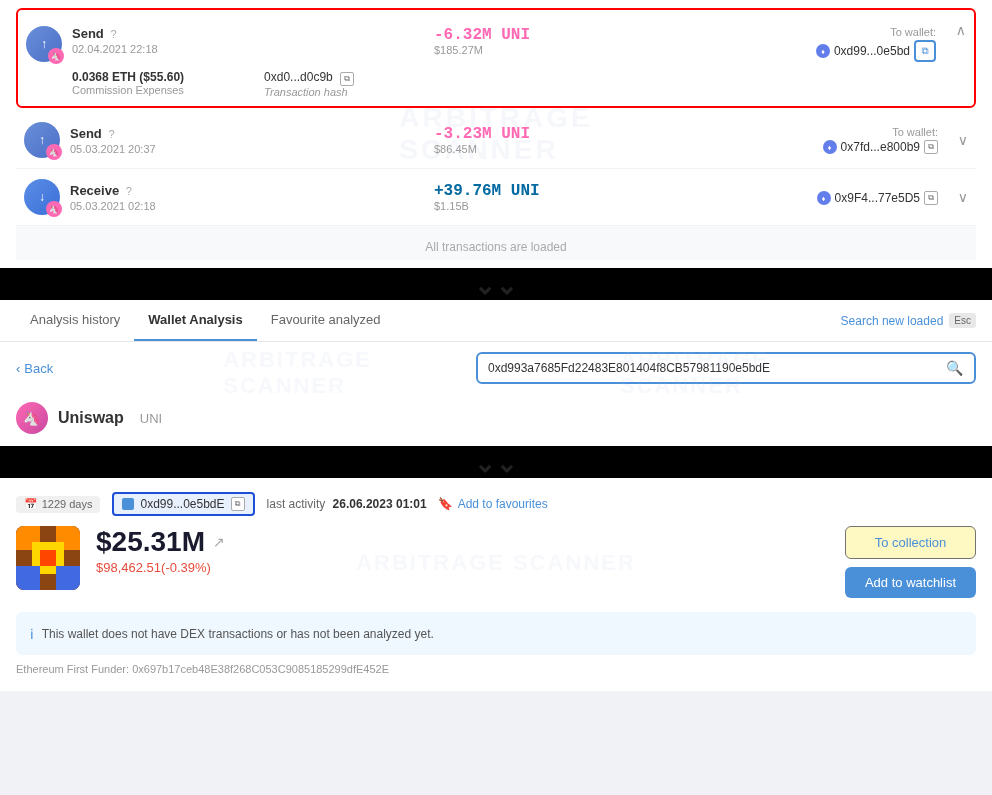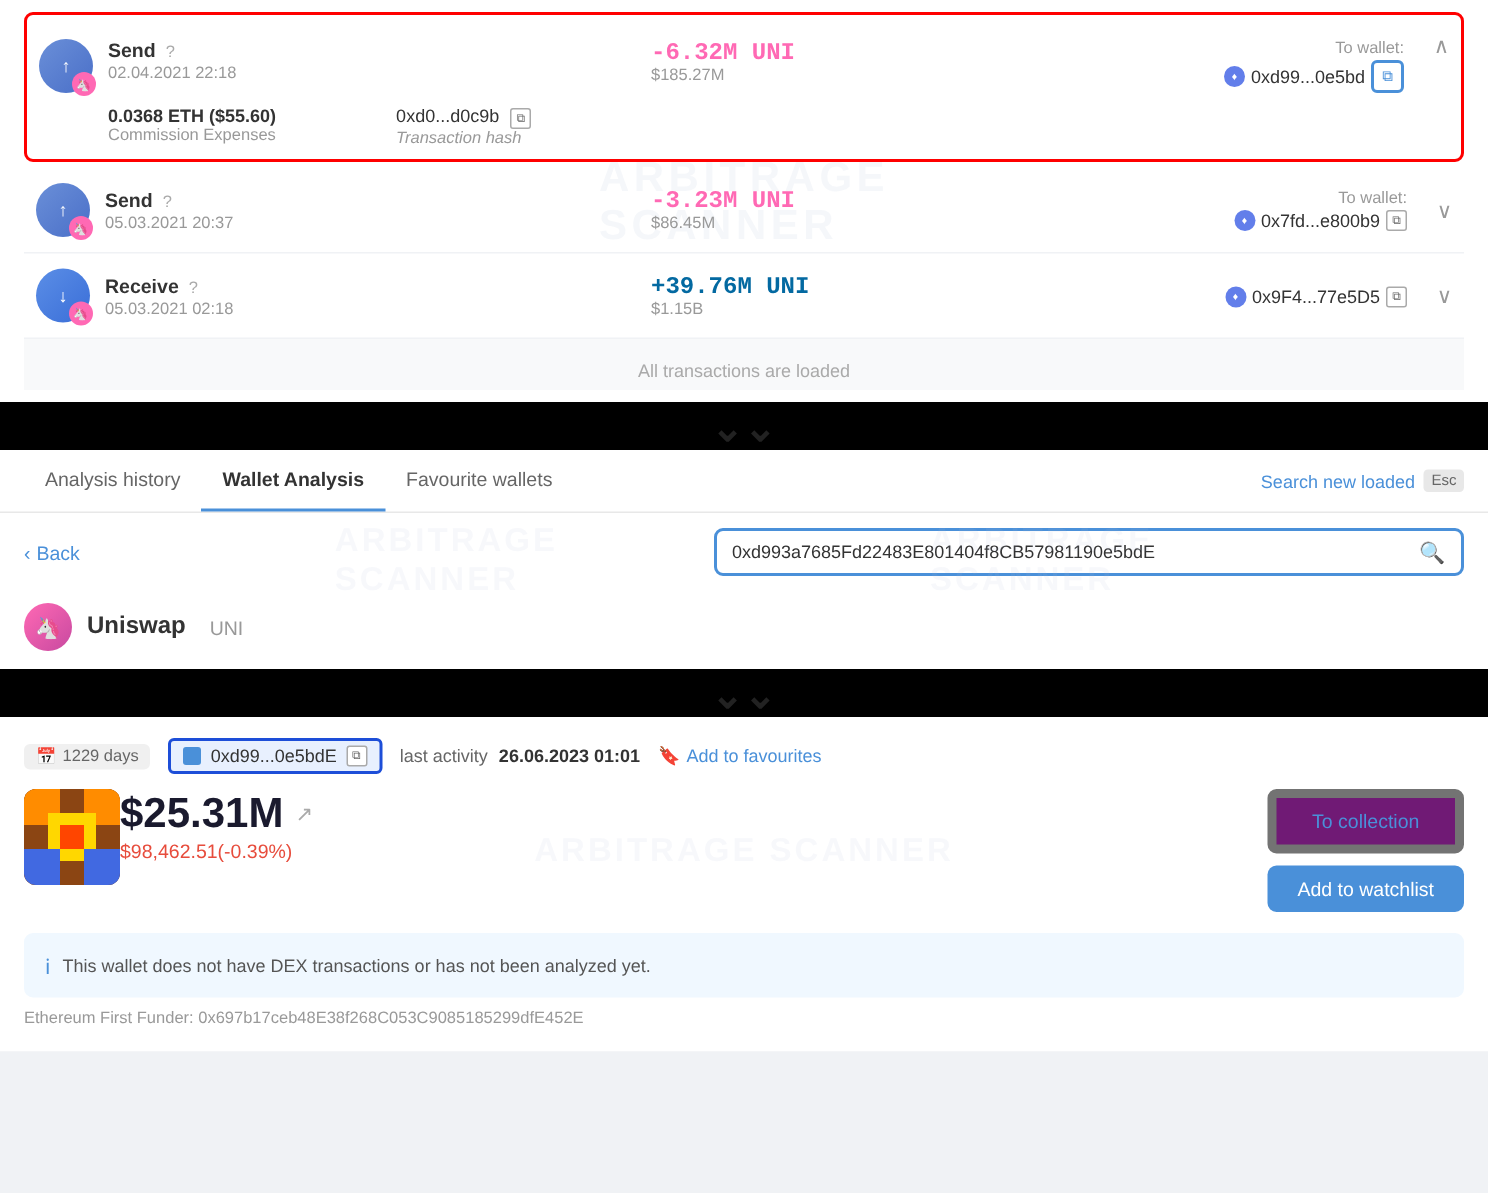--- a/index.html
+++ b/index.html
@@ -50,28 +50,28 @@
     .token-name { font-size: 16px; font-weight: 700; color: #333; }
     .token-symbol { color: #999; font-size: 13px; font-weight: 400; margin-left: 6px; }
 
     
     .wallet-bottom-section { background: #fff; padding: 14px 16px; }
     .wallet-meta { display: flex; align-items: center; gap: 12px; margin-bottom: 10px; flex-wrap: wrap; }
     .days-badge { background: #f0f0f0; color: #666; border-radius: 4px; padding: 2px 8px; font-size: 11px; display: flex; align-items: center; gap: 4px; }
     .wallet-addr-badge { background: #e8f0fe; color: #333; border-radius: 4px; padding: 3px 8px; font-size: 12px; display: flex; align-items: center; gap: 6px; border: 2px solid #1d4ed8; font-weight: 500; }
     .last-activity { color: #666; font-size: 12px; }
     .add-favourites { color: #4a90d9; font-size: 12px; cursor: pointer; display: flex; align-items: center; gap: 4px; }
-    .wallet-value-row { display: flex; align-items: flex-start; }
+    .wallet-value-row { display: flex; align-items: flex-start; gap: 16px; }
     .wallet-thumbnail { width: 64px; height: 64px; border-radius: 8px; background: linear-gradient(135deg, #8b4513 40%, #ff8c00 60%, #4169e1 80%); flex-shrink: 0; overflow: hidden; display: flex; align-items: center; justify-content: center; font-size: 28px; }
     .wallet-value-info { flex: 1; }
     .wallet-usd-value { font-size: 28px; font-weight: 700; color: #1a1a2e; }
     .wallet-change { color: #e74c3c; font-size: 13px; margin-top: 2px; }
     .share-icon { color: #aaa; font-size: 14px; cursor: pointer; margin-left: 8px; }
     .action-buttons { display: flex; flex-direction: column; gap: 8px; margin-left: auto; }
-    .btn-collection { background: #701a75; border: 6px solid #737373; color: #4a90d9; border-radius: 6px; padding: 8px 20px; font-size: 13px; cursor: pointer; text-align: center; }
+    .btn-collection { background: #fef9c3; border: 1px solid #737373; color: #4a90d9; border-radius: 6px; padding: 8px 20px; font-size: 13px; cursor: pointer; text-align: center; }
     .btn-watchlist { background: #4a90d9; border: none; color: #fff; border-radius: 6px; padding: 8px 20px; font-size: 13px; cursor: pointer; text-align: center; font-weight: 500; }
     .dex-notice { background: #f0f8ff; border-radius: 6px; padding: 12px 14px; display: flex; align-items: center; gap: 8px; color: #555; font-size: 12px; margin-top: 14px; }
     .info-icon { color: #4a90d9; font-size: 14px; }
     .funder-text { color: #999; font-size: 11px; padding: 8px 0 2px; }
 
     
     .section-container { position: relative; overflow: hidden; }
   </style>
 </head>
 <body>
@@ -193,21 +193,21 @@
   <div style="position:absolute;top:50%;left:70%;transform:translate(-50%,-50%);color:rgba(180,190,220,0.1);font-size:22px;font-weight:900;letter-spacing:2px;white-space:nowrap;pointer-events:none;z-index:0;">ARBITRAGE<br>SCANNER</div>
 
   <div class="tabs-bar">
     <div class="tab-item">
       <span>Analysis history</span>
     </div>
     <div class="tab-item active">
       <span>Wallet Analysis</span>
     </div>
     <div class="tab-item">
-      <span>Favourite wallets</span>
+      <span>Favourite analyzed</span>
     </div>
     <div class="search-new-wallet">
       <span>Search new loaded</span>
       <span class="esc-badge">Esc</span>
     </div>
   </div>
 
   <div class="search-wallet-bar">
     <div class="back-btn">
       <span>‹</span>

